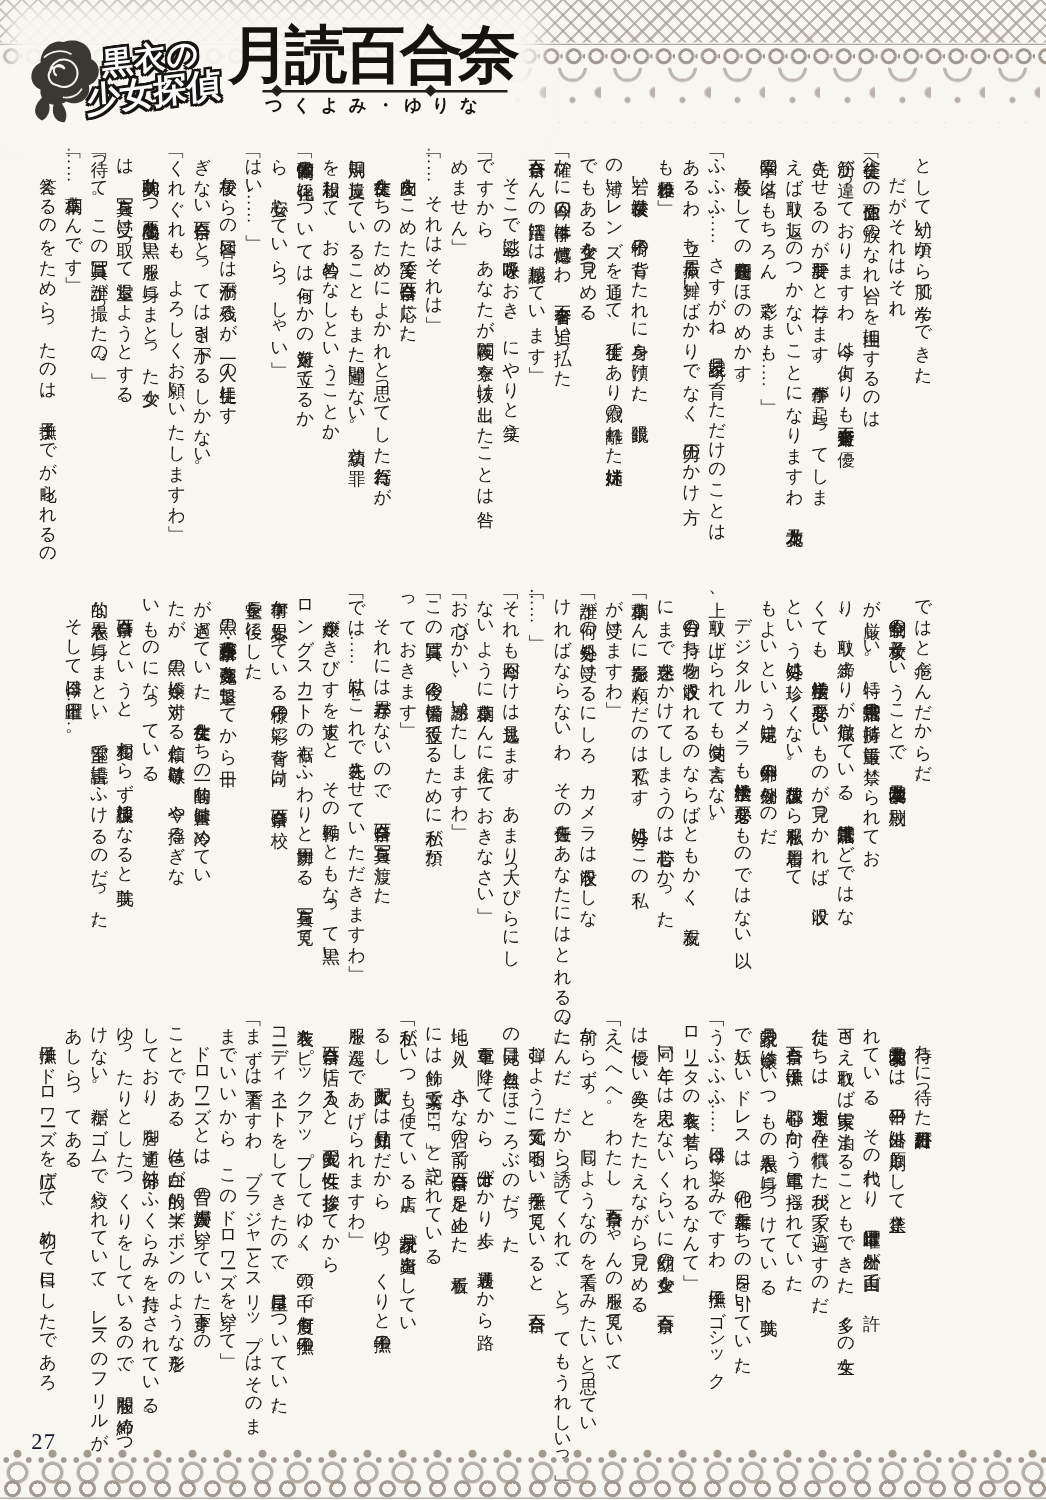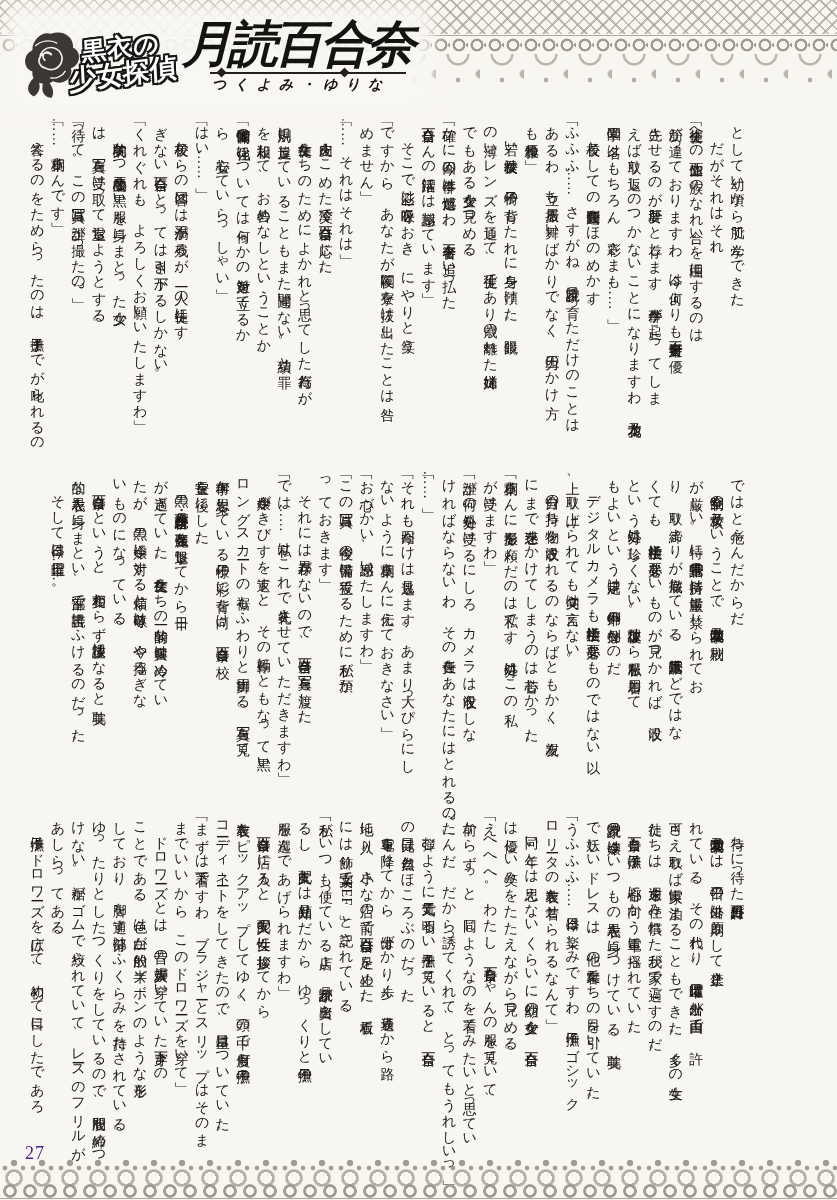--- a/index.html
+++ b/index.html
@@ -47,21 +47,21 @@
   .rose{width:62px;height:76px;margin-top:8px;flex:none;}
   .series{
     margin:16px 2px 0 0;flex:none;
     transform:rotate(-7deg) skewX(-4deg);
     font-weight:bold;line-height:1.02;color:#fff;white-space:nowrap;
     text-shadow:-2px 0 #171513,2px 0 #171513,0 -2px #171513,0 2px #171513,
                 -2px -2px #171513,2px 2px #171513,-2px 2px #171513,2px -2px #171513;
   }
   .series .s1{font-size:25px;letter-spacing:1px;}
   .series .s2{font-size:27px;margin-left:-14px;letter-spacing:0;}
-  .main-wrap{margin-left:4px;font-style:italic;}
+  .main-wrap{margin-left:4px;}
   .main-title{
     font-size:50px;font-weight:bold;color:#15130ف;color:#151310;
     letter-spacing:-4px;line-height:1.05;white-space:nowrap;
   }
   .ruby-rule{position:relative;height:2px;background:#24211d;margin:1px 6px 2px 28px;}
   .ruby-rule::before,.ruby-rule::after{
     content:"";position:absolute;top:-2.5px;width:7px;height:7px;background:#24211d;
     transform:rotate(45deg);
   }
   .ruby-rule::before{left:8px;}
@@ -77,21 +77,21 @@
     font-size:14px;line-height:20.6px;letter-spacing:.45px;
     color:#1c1a16;overflow:visible;
   }
   .band1{top:117px;}
   .band2{top:470px;}
   .band3{top:812px;}
   .tcol{display:block;white-space:nowrap;}
   
   .page-number{
     position:absolute;left:25px;bottom:36px;
-    font-size:18px;color:#4c1d95;letter-spacing:1px;
+    font-size:18px;color:#0f172a;letter-spacing:1px;
   }
 </style>
 </head>
 <body>
 
 <div class="page">
 
   <div class="lace-top"></div>
   <div class="lace-top-frill"></div>
 

